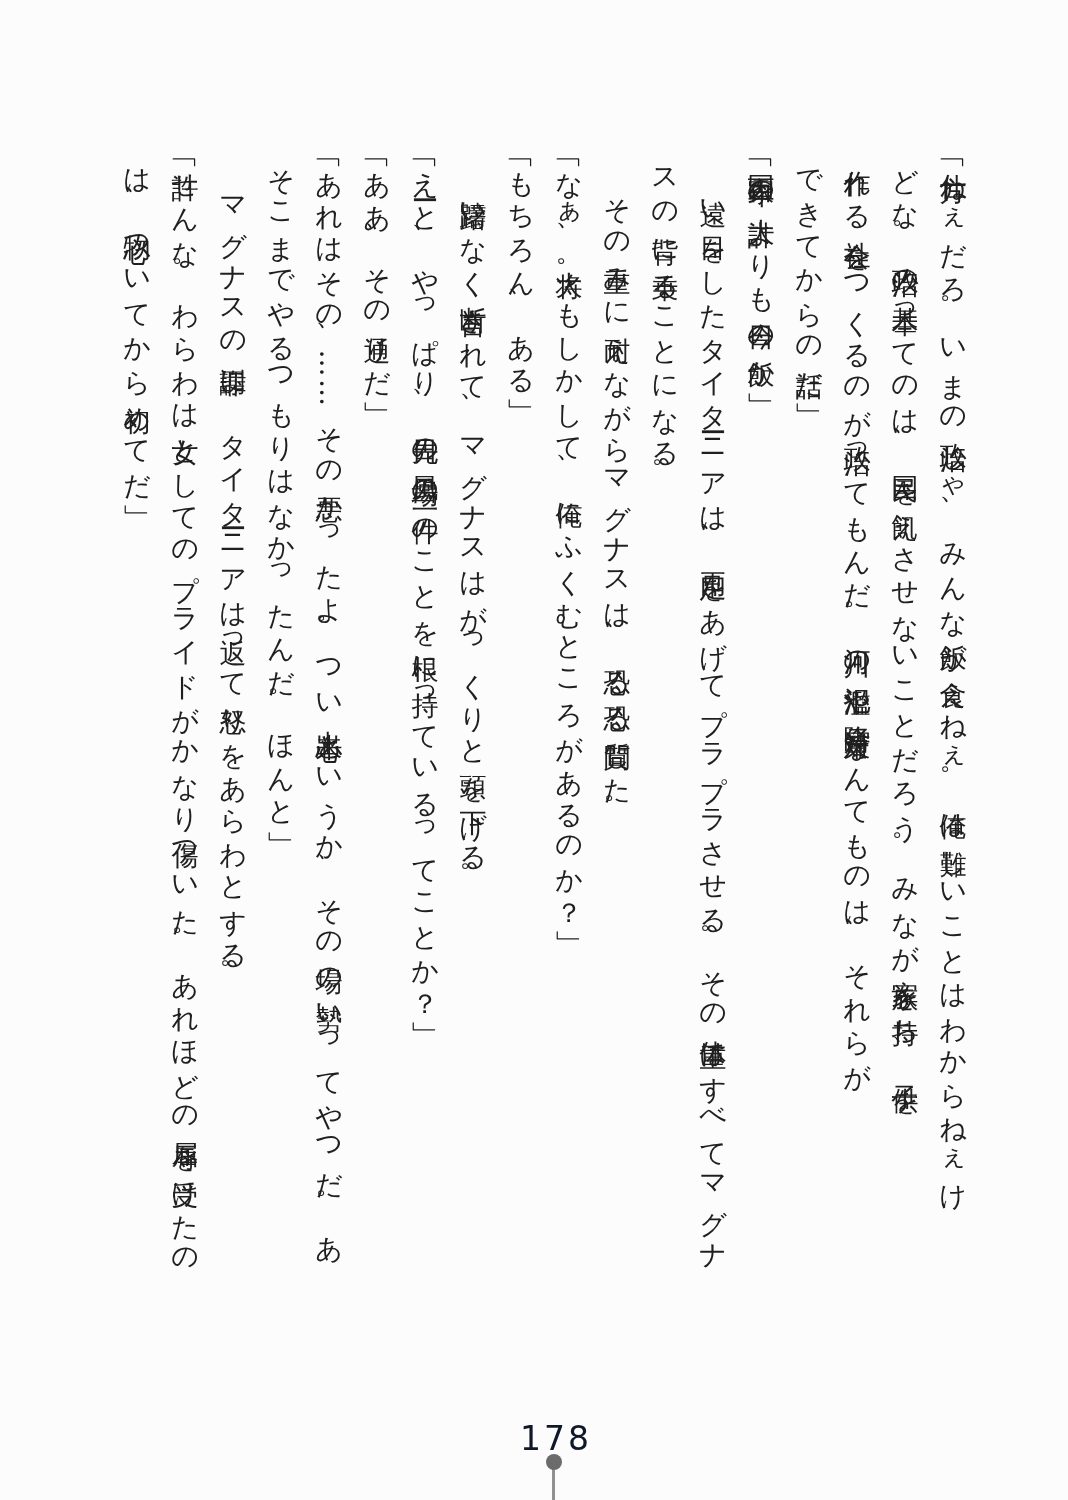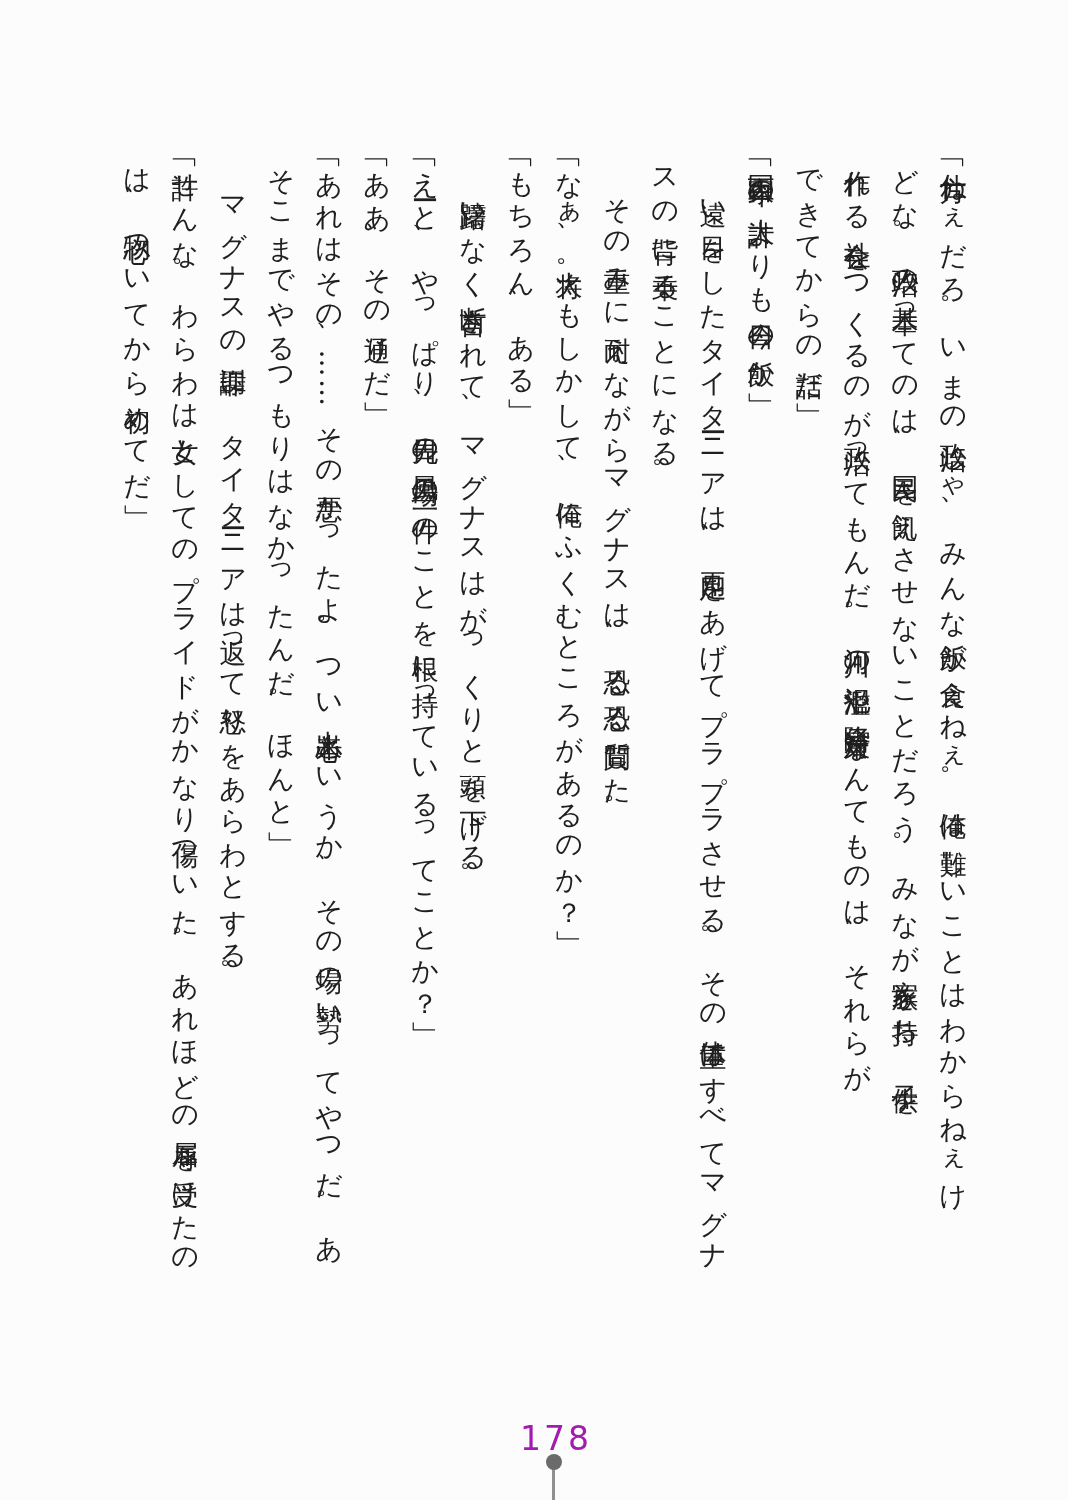--- a/index.html
+++ b/index.html
@@ -41,21 +41,21 @@
   .page-number {
     position: absolute;
     left: 496px;
     top: 1419px;
     width: 120px;
     text-align: center;
     font-family: "DejaVu Sans", "Liberation Sans", sans-serif;
     font-size: 33px;
     font-weight: 400;
     letter-spacing: 3px;
-    color: #a21caf;
+    color: #0f172a;
   }
   .marker-line {
     position: absolute;
     left: 552px;
     top: 1463px;
     width: 3px;
     height: 37px;
     background: #909090;
   }
   .marker-dot {

